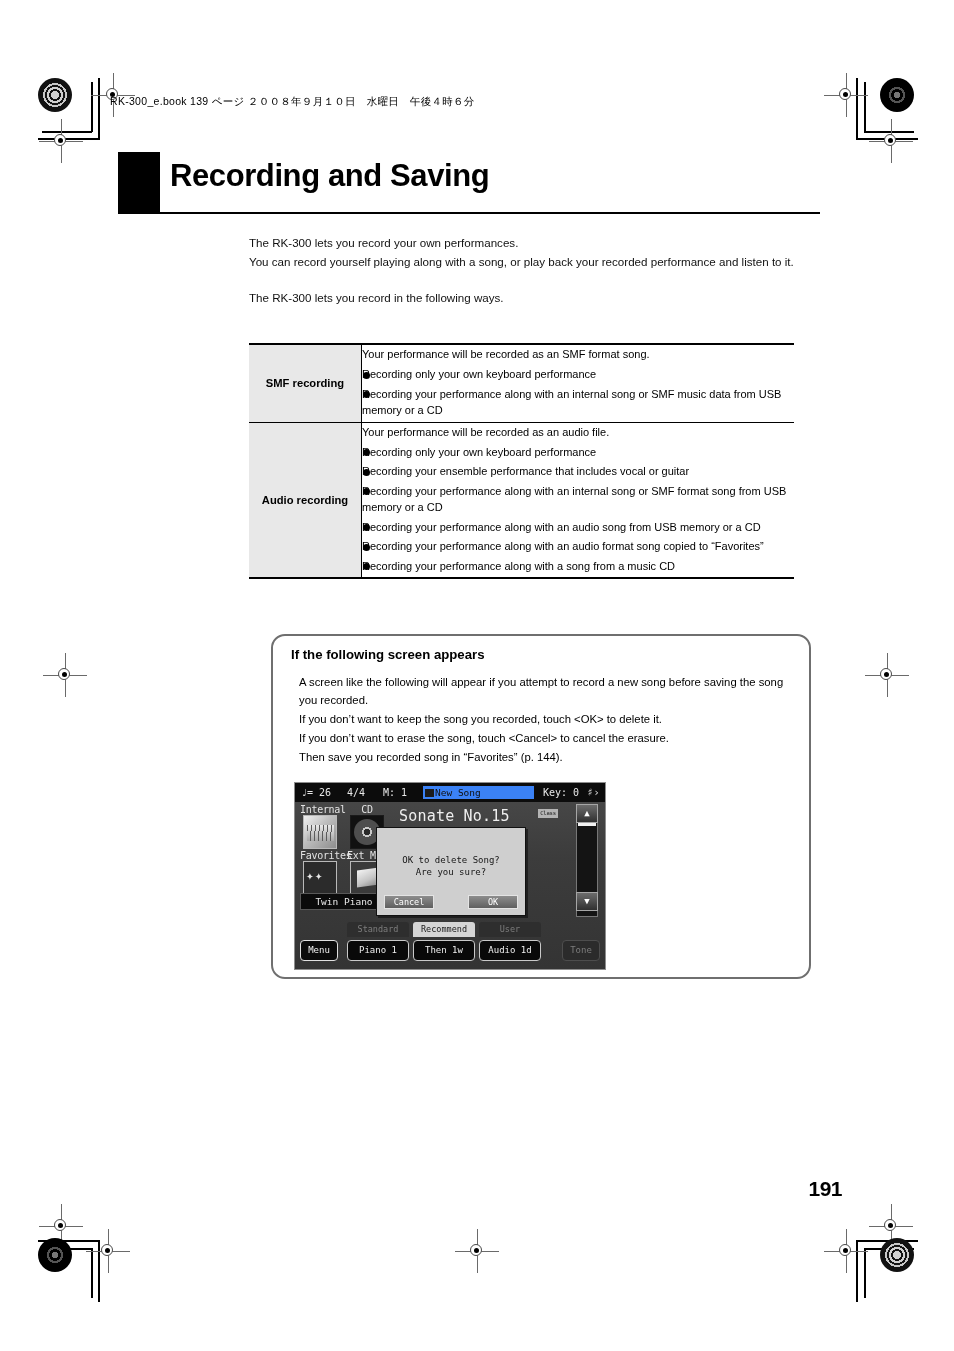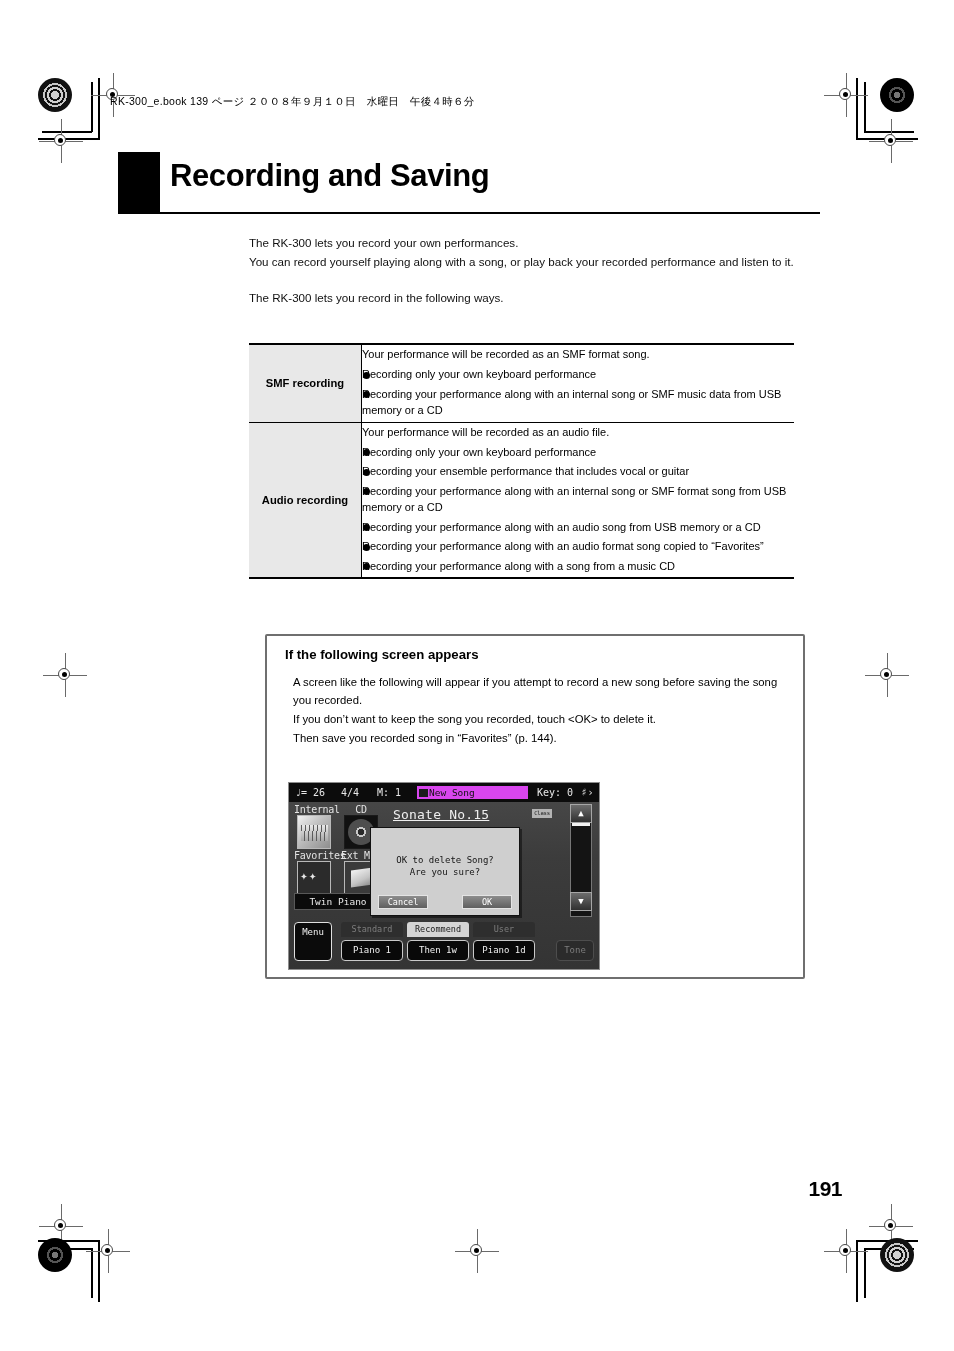--- a/index.html
+++ b/index.html
@@ -174,26 +174,26 @@
     background: #000;
     border-radius: 50%;
   }
   .row-sep td { border-top: 1px solid #000; }
   .tbl-top { border-top: 2px solid #000; }
   .tbl-bot { border-bottom: 2px solid #000; }
 
   
   .note-box {
     position: absolute;
-    left: 265px;
+    left: 271px;
     top: 634px;
     width: 540px;
     height: 345px;
     border: 2.5px solid #6f6f6f;
-    border-radius: 2px;
+    border-radius: 14px;
     box-sizing: border-box;
     background: #fff;
   }
   .note-title {
     position: absolute;
     left: 18px;
     top: 11px;
     font-size: 13.2px;
     font-weight: bold;
   }
@@ -238,21 +238,21 @@
     font-size: 10px;
     line-height: 19px;
   }
   .tb-tempo { position: absolute; left: 6px; top: 0; }
   .tb-beat  { position: absolute; left: 52px; top: 0; }
   .tb-meas  { position: absolute; left: 88px; top: 0; }
   .tb-song  {
     position: absolute;
     left: 128px; top: 3px;
     width: 111px; height: 13px;
-    background: #d946ef;
+    background: #3b82f6;
     color: #101010;
     font-size: 9.5px;
     line-height: 13px;
     padding-left: 2px;
     box-sizing: border-box;
     white-space: nowrap;
     overflow: hidden;
   }
   .tb-song .sg-ico {
     display: inline-block;
@@ -359,24 +359,23 @@
     color: #e9e9e9;
     font-size: 9.5px;
     line-height: 15px;
     text-align: center;
   }
 
   
   .song-title {
     position: absolute;
     left: 104px; top: 24px;
-    font-size: 13px;
+    font-size: 15px;
     color: #efefef;
     letter-spacing: 0.2px;
-    text-decoration: underline;
   }
   .song-sub {
     position: absolute;
     left: 104px; top: 44px;
     font-size: 11px;
     color: #9c9c9c;
   }
   .song-badge {
     position: absolute;
     left: 243px; top: 26px;
@@ -471,21 +470,21 @@
   }
   .tab-off { background: #2e2e2e; color: #7d7d7d; }
   .tab-on  { background: #d5d5d5; color: #1b1b1b; }
   .tab-1 { left: 0; }
   .tab-2 { left: 66px; }
   .tab-3 { left: 132px; }
 
   .menu-btn {
     position: absolute;
     left: 5px; bottom: 8px;
-    width: 38px; height: 39px;
+    width: 38px; height: 21px;
     background: #0b0b0b;
     border: 1px solid #e0e0e0;
     border-radius: 4px;
     box-sizing: border-box;
     color: #f0f0f0;
     font-size: 9px;
     line-height: 19px;
     text-align: center;
   }
   .tone-btn {
@@ -672,20 +671,21 @@
     </td>
   </tr>
 </tbody>
   </table>
 
 <div class="note-box">
   <div class="note-title">If the following screen appears</div>
   <div class="note-body">
     <p>A screen like the following will appear if you attempt to record a new song before saving the song you recorded.</p>
     <p>If you don’t want to keep the song you recorded, touch &lt;OK&gt; to delete it.</p>
+    <p>If you don’t want to erase the song, touch &lt;Cancel&gt; to cancel the erasure.</p>
     <p>Then save you recorded song in “Favorites” (p. 144).</p>
   </div>
 
   <div class="lcd">
     <div class="lcd-inner"></div>
 
     <div class="lcd-topbar">
       <span class="tb-tempo">♩= 26</span>
       <span class="tb-beat">4/4</span>
       <span class="tb-meas">M:  1</span>
@@ -734,18 +734,18 @@
 
     <div class="tabs">
       <div class="tab tab-off tab-1">Standard</div>
       <div class="tab tab-on tab-2">Recommend</div>
       <div class="tab tab-off tab-3">User</div>
     </div>
 
     <div class="menu-btn">Menu</div>
     <div class="tone-btn tone-1">Piano 1</div>
     <div class="tone-btn tone-2">Then 1w</div>
-    <div class="tone-btn tone-3">Piano 1d</div>
+    <div class="tone-btn tone-3">Audio 1d</div>
     <div class="tone-label">Tone</div>
   </div>
 </div>
 
 <div class="page-num">191</div>
 
 </body></html>

